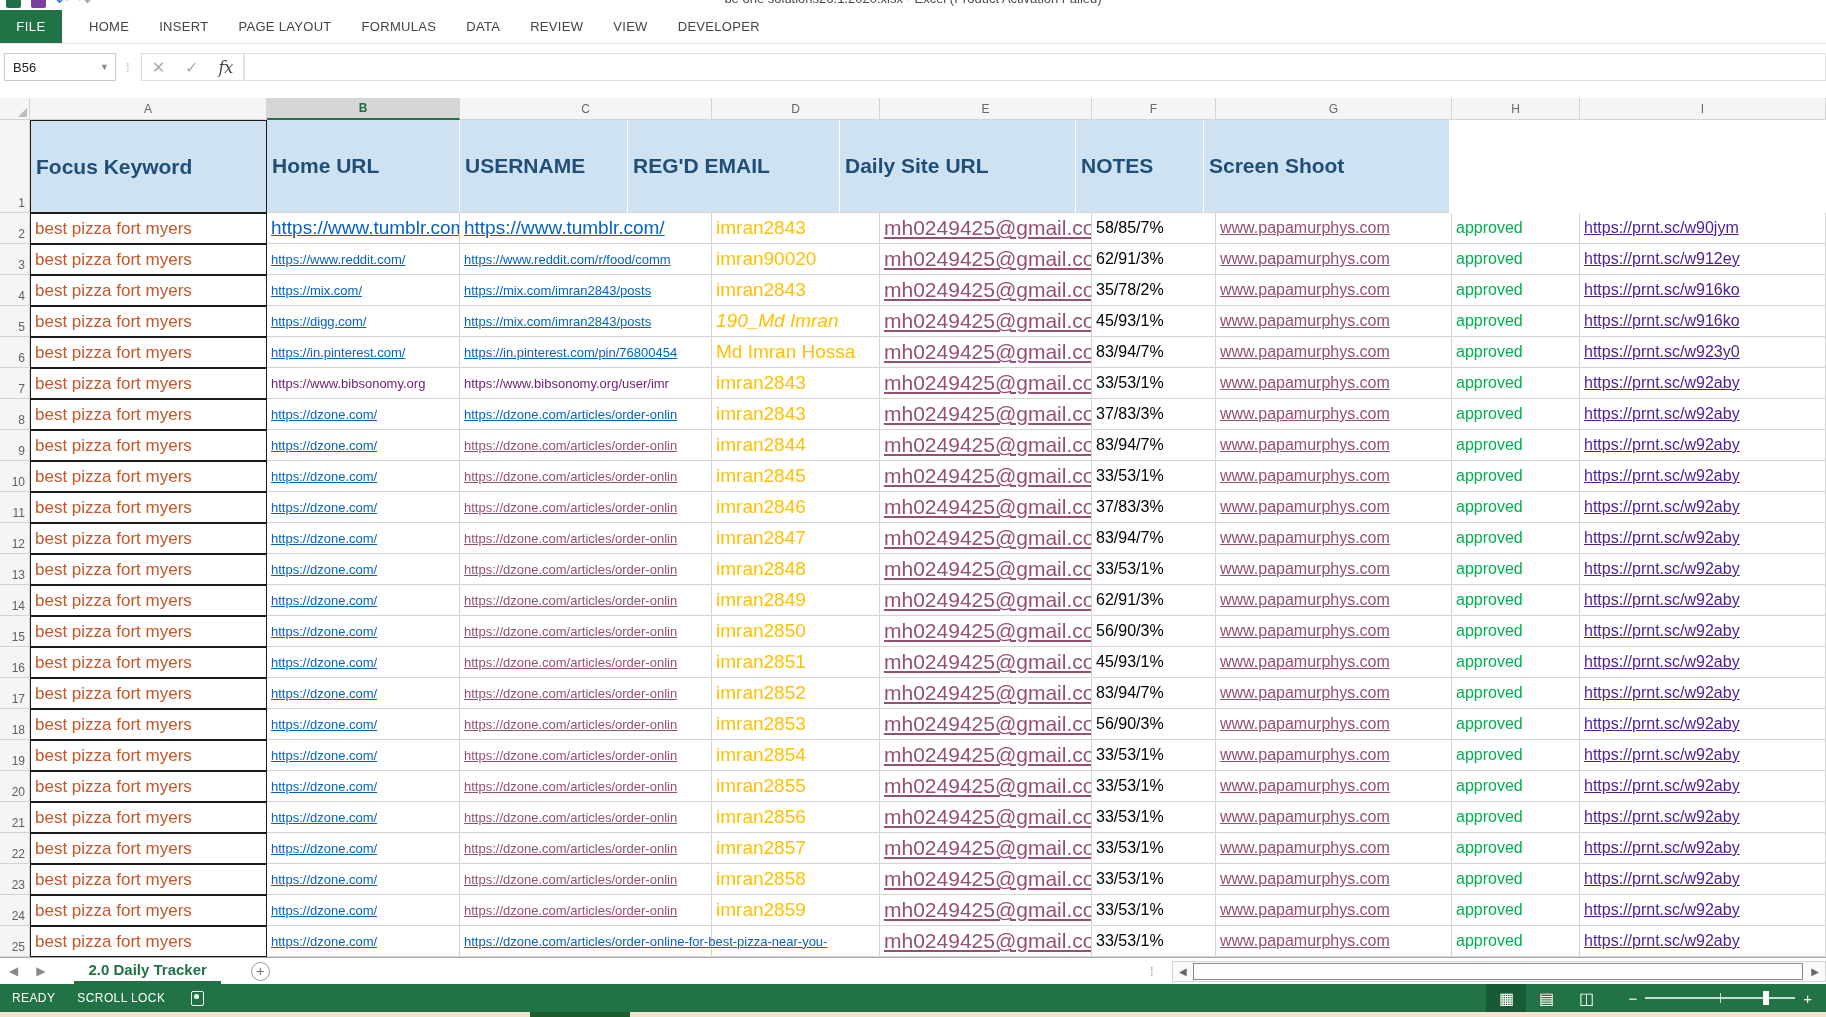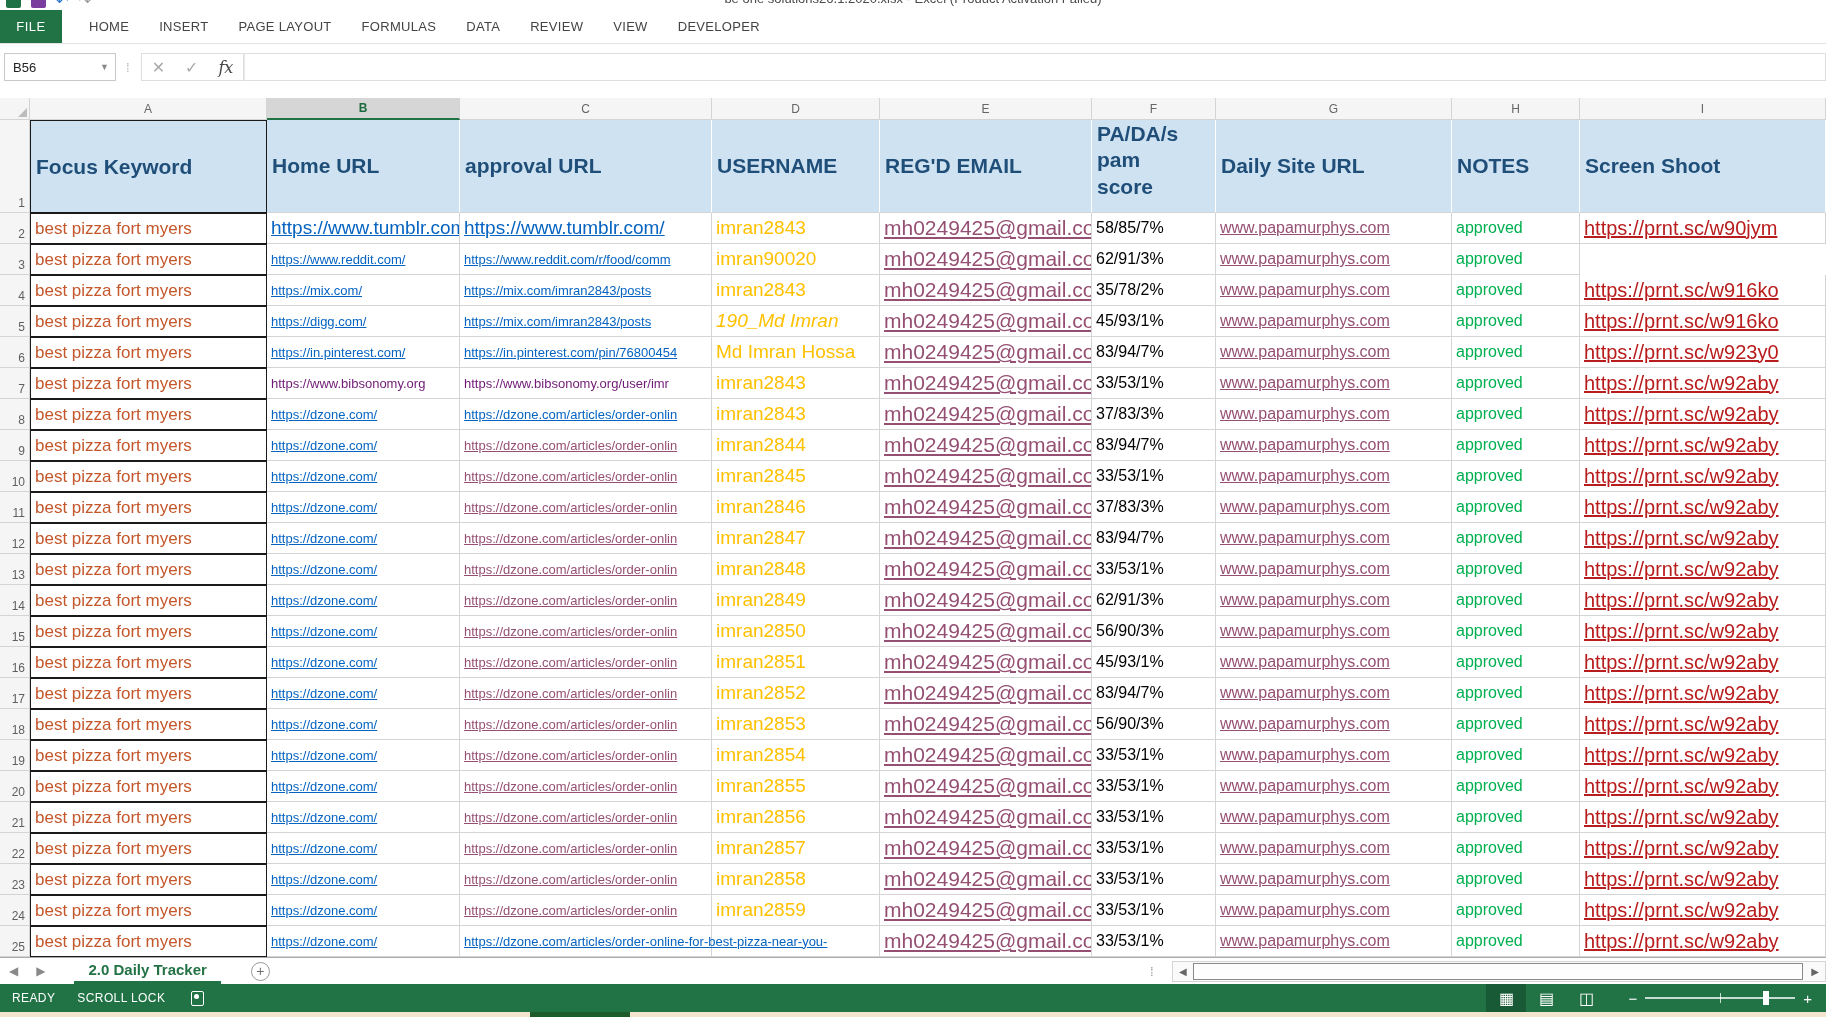--- a/index.html
+++ b/index.html
@@ -58,21 +58,21 @@
   .a-cell { border:1px solid #1a1a1a; color:#C4572B; font-size:17px; }
   .linkL { color:#0563C1; text-decoration:underline; font-size:19px; }
   .linkS { color:#0563C1; text-decoration:underline; font-size:13px; }
   .visitedS { color:#954F72; text-decoration:underline; font-size:13px; }
   .plainS { color:#701a75; font-size:13px; }
   .user { color:#FFC000; font-size:19px; }
   .email { color:#954F72; text-decoration:underline; font-size:21px; }
   .score { color:#000; font-size:16px; }
   .money { color:#954F72; text-decoration:underline; font-size:16px; }
   .note { color:#00B050; font-size:16px; }
-  .shot { color:#b91c1c; text-decoration:underline; font-size:20px; }
+  .shot { color:#4c1d95; text-decoration:underline; font-size:16px; }
   .spill { overflow:visible; position:relative; z-index:3; }
 
   
   .sheetbar { height:27px; background:#fff; border-top:1px solid #ababab; display:flex; align-items:center; position:relative; }
   .nav-arr { color:#8a8a8a; font-size:12px; padding:0 9px; }
   .sheet-tab { margin-left:20px; height:100%; display:flex; align-items:center; padding:0 14px;
     background:#fff; border-bottom:3px solid #217346; color:#217346; font-weight:bold; font-size:15px; }
   .newsheet { margin-left:30px; width:19px; height:19px; border:1px solid #9a9a9a; border-radius:50%;
     color:#6e6e6e; font-size:14px; display:flex; align-items:center; justify-content:center; }
   .splitdots { position:absolute; left:1150px; color:#9a9a9a; font-size:13px; }
@@ -151,26 +151,22 @@
       <div class="col-h" style="width: 212px;">E</div>
       <div class="col-h" style="width: 124px;">F</div>
       <div class="col-h" style="width: 236px;">G</div>
       <div class="col-h" style="width: 128px;">H</div>
       <div class="col-h" style="width: 246px;">I</div>
     </div>
     <div class="g-row" style="height: 93px;">
       <div class="row-h">1</div>
       <div class="hcell hdr-a" style="width: 237px;">Focus Keyword</div>
       <div class="hcell " style="width: 193px;">Home URL</div>
-      <div class="hcell " style="width: 252px;">approval URL</div>
       <div class="hcell " style="width: 168px;">USERNAME</div>
       <div class="hcell " style="width: 212px;">REG'D EMAIL</div>
-      <div class="hcell hdr-f" style="width: 124px;">PA/DA/s
-pam
-score</div>
       <div class="hcell " style="width: 236px;">Daily Site URL</div>
       <div class="hcell " style="width: 128px;">NOTES</div>
       <div class="hcell " style="width: 246px;">Screen Shoot</div>
     </div>
     <div class="g-row" style="height: 31px;">
       <div class="row-h">2</div>
       <div class="cell a-cell" style="width: 237px;">best pizza fort myers</div>
       <div class="cell linkL" style="width: 193px;">https://www.tumblr.com/</div>
       <div class="cell linkL" style="width: 252px;">https://www.tumblr.com/</div>
       <div class="cell user" style="width: 168px;">imran2843</div>
@@ -183,20 +179,21 @@
     <div class="g-row" style="height: 31px;">
       <div class="row-h">3</div>
       <div class="cell a-cell" style="width: 237px;">best pizza fort myers</div>
       <div class="cell linkS" style="width: 193px;">https://www.reddit.com/</div>
       <div class="cell linkS" style="width: 252px;">https://www.reddit.com/r/food/comm</div>
       <div class="cell user" style="width: 168px;">imran90020</div>
       <div class="cell email" style="width: 212px;">mh0249425@gmail.com</div>
       <div class="cell score" style="width: 124px;">62/91/3%</div>
       <div class="cell money" style="width: 236px;">www.papamurphys.com</div>
       <div class="cell note" style="width: 128px;">approved</div>
+      <div class="cell shot" style="width: 246px;">https://prnt.sc/w912ey</div>
     </div>
     <div class="g-row" style="height: 31px;">
       <div class="row-h">4</div>
       <div class="cell a-cell" style="width: 237px;">best pizza fort myers</div>
       <div class="cell linkS" style="width: 193px;">https://mix.com/</div>
       <div class="cell linkS" style="width: 252px;">https://mix.com/imran2843/posts</div>
       <div class="cell user" style="width: 168px;">imran2843</div>
       <div class="cell email" style="width: 212px;">mh0249425@gmail.com</div>
       <div class="cell score" style="width: 124px;">35/78/2%</div>
       <div class="cell money" style="width: 236px;">www.papamurphys.com</div>

